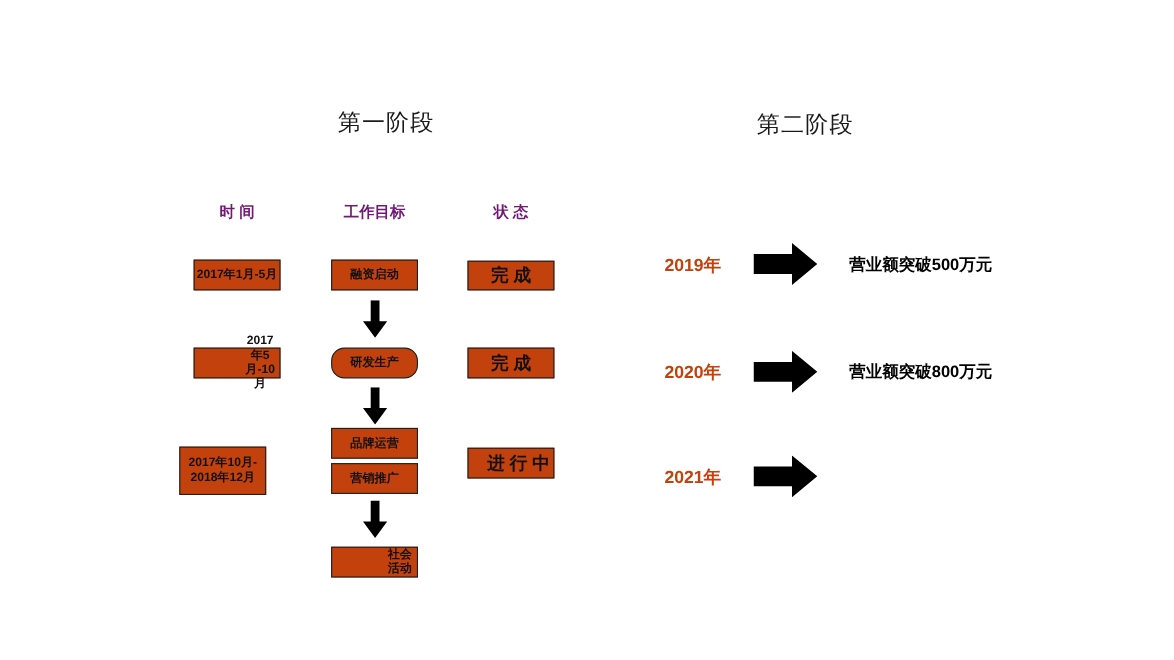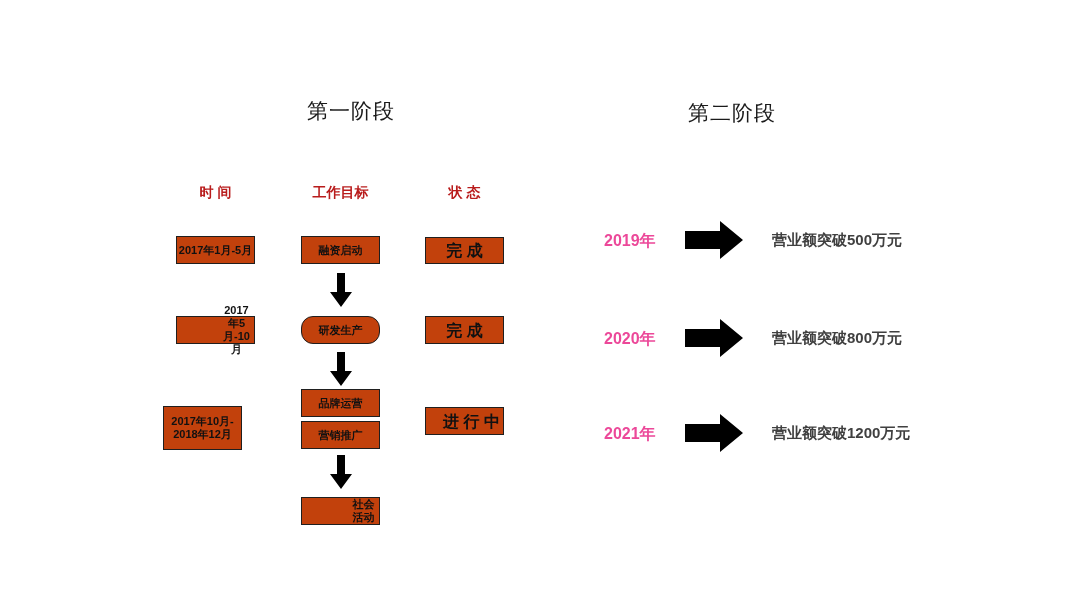--- a/index.html
+++ b/index.html
@@ -24,21 +24,21 @@
     letter-spacing: 1px;
     color: #1a1a1a;
     white-space: nowrap;
   }
 
   .col-header {
     width: 79px;
     text-align: center;
     font-size: 14px;
     font-weight: 700;
-    color: #b91c1c;
+    color: #701a75;
     white-space: nowrap;
   }
 
   .fbox {
     width: 79px;
     border: 1px solid #1f1f1f;
     background: #c2410c;
     display: flex;
     align-items: center;
     justify-content: center;
@@ -50,27 +50,27 @@
     white-space: pre-line;
   }
   .fbox.status { font-size: 16px; }
 
   .arrow-svg { display: block; }
   .arrow-fill { fill: #000000; }
 
   .year-label {
     font-size: 16px;
     font-weight: 700;
-    color: #ec4899;
+    color: #c2410c;
     white-space: nowrap;
   }
   .target-label {
     font-size: 15px;
     font-weight: 700;
-    color: #404040;
+    color: #000000;
     white-space: nowrap;
   }
 </style>
 </head>
 <body>
 
 <div class="slide">
 
   <div class="abs phase-title" style="left:307px; top:97px;">第一阶段</div>
 
@@ -129,15 +129,14 @@
     </svg>
   </div>
   <div class="abs target-label" style="left:772px; top:329px;">营业额突破800万元</div>
 
   <div class="abs year-label" style="left:604px; top:424px;">2021年</div>
   <div class="abs" style="left:685px; top:414px;">
     <svg class="arrow-svg" width="58" height="38" viewBox="0 0 58 38">
       <polygon class="arrow-fill" points="0,10 35,10 35,0 58,19 35,38 35,28 0,28"></polygon>
     </svg>
   </div>
-  <div class="abs target-label" style="left:772px; top:424px;">营业额突破1200万元</div>
 
 </div>
 
 </body></html>

